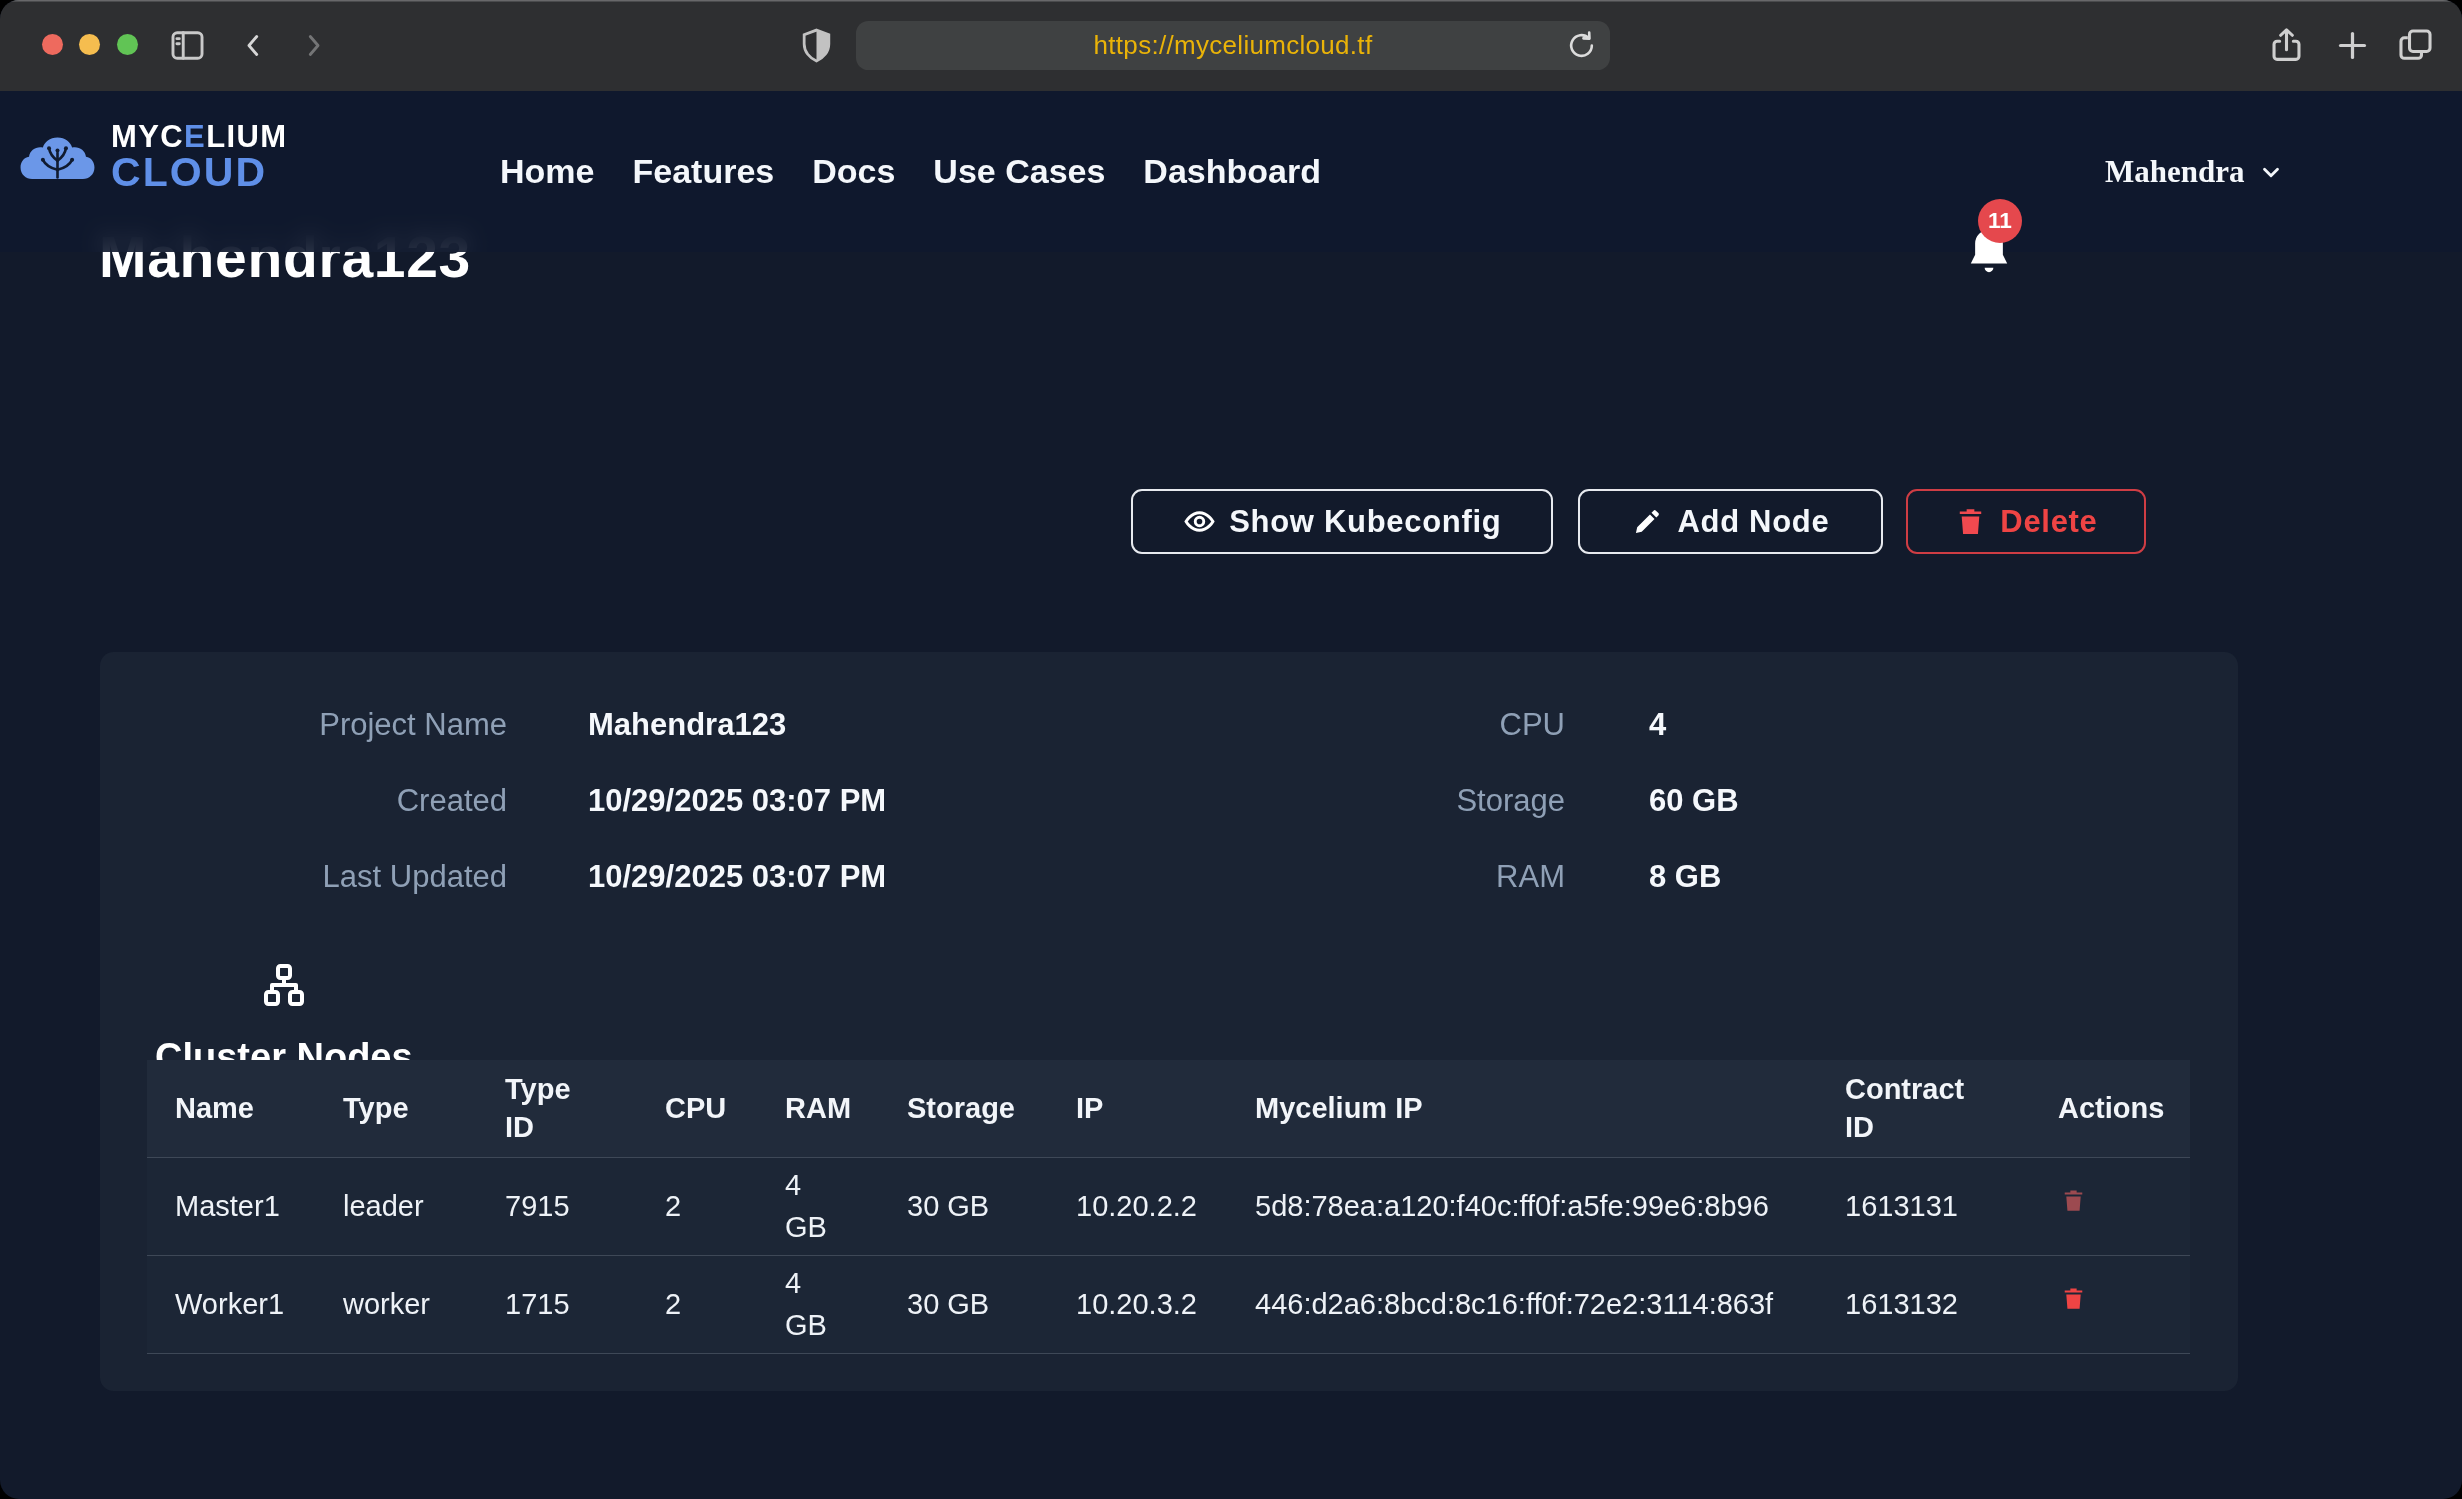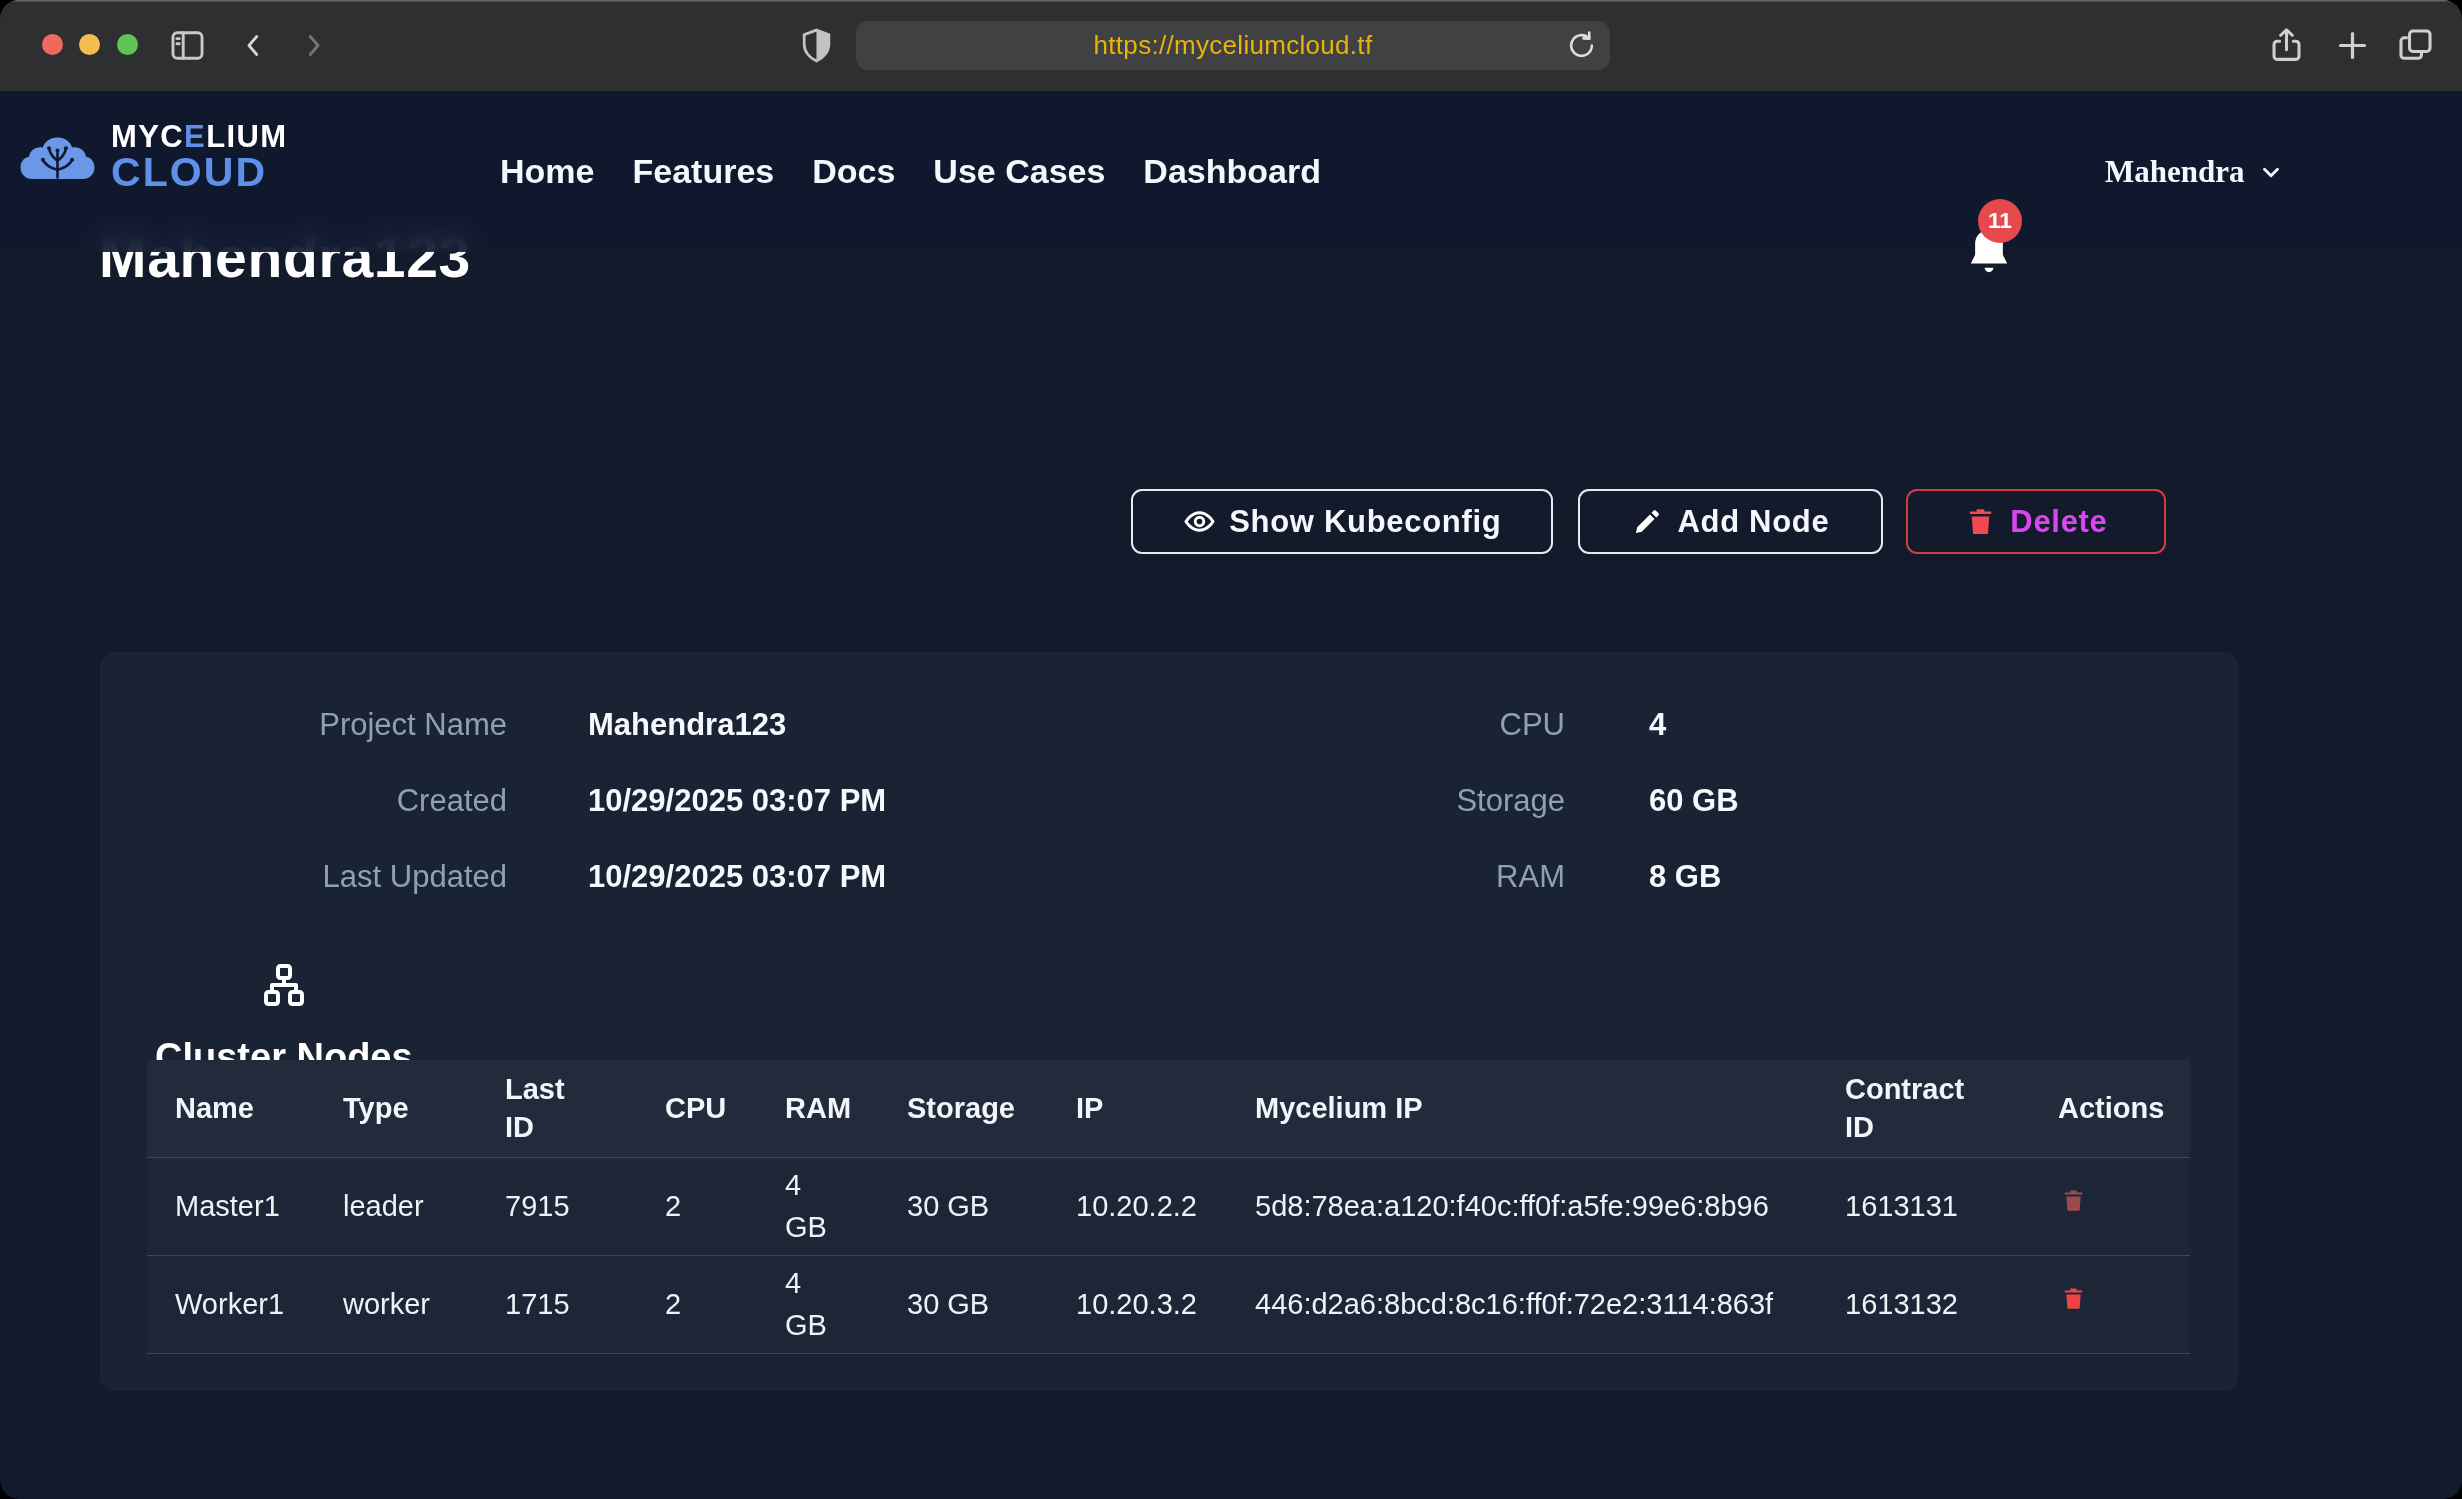--- a/index.html
+++ b/index.html
@@ -50,21 +50,21 @@
   .page-sub { position:absolute; left:99px; top:316px; z-index:5; color:#dae0ea; font-size:34px; font-weight:400; }
 
   
   .actions { position:absolute; left:1131px; top:489px; z-index:5; display:flex; }
   .btn { height:65px; border-radius:11px; background:transparent; display:flex; align-items:center; justify-content:center;
          gap:13.7px; font-weight:700; font-size:31px; letter-spacing:0.7px; cursor:pointer; }
   .btn svg { width:33px; height:33px; }
   .btn-outline { border:2.1px solid #e7eaef; color:#f4f7fb; }
   .btn-kube { width:422px; }
   .btn-add { width:305px; margin-left:24.6px; }
-  .btn-danger { width:260px; margin-left:23px; border:2.1px solid #cf3d44; color:#d946ef; }
+  .btn-danger { width:240px; margin-left:23px; border:2.1px solid #cf3d44; color:#ef4444; }
 
   
   .card { position:absolute; left:100px; top:652px; width:2138px; height:739px; background:#1a2333; border-radius:13.7px; z-index:5; }
   .info-col { position:absolute; top:55px; display:flex; flex-direction:column; gap:40px; }
   .info-col.left { left:0; }
   .info-col.right { left:1058px; }
   .info-row { display:flex; align-items:baseline; }
   .info-label { width:407px; text-align:right; color:#8fa0b6; font-size:31px; font-weight:400; flex:none; }
   .info-col.left  .info-value { margin-left:81px; }
   .info-col.right .info-value { margin-left:84px; }
@@ -268,21 +268,21 @@
           <rect x="15" y="15.5" width="6" height="6" rx="1.2"></rect>
           <path d="M12 8.5v3.5M6 15.5V12h12v3.5"></path>
         </svg>
         <span class="section-title">Cluster Nodes</span>
       </div>
 
       <div class="table">
         <div class="trow thead">
           <div class="th">Name</div>
           <div class="th">Type</div>
-          <div class="th"><span class="narrow-130">Last ID</span></div>
+          <div class="th"><span class="narrow-130">Type ID</span></div>
           <div class="th">CPU</div>
           <div class="th">RAM</div>
           <div class="th">Storage</div>
           <div class="th">IP</div>
           <div class="th">Mycelium IP</div>
           <div class="th"><span class="narrow-190">Contract ID</span></div>
           <div class="th">Actions</div>
         </div>
 
         <div class="trow tbody-row">

